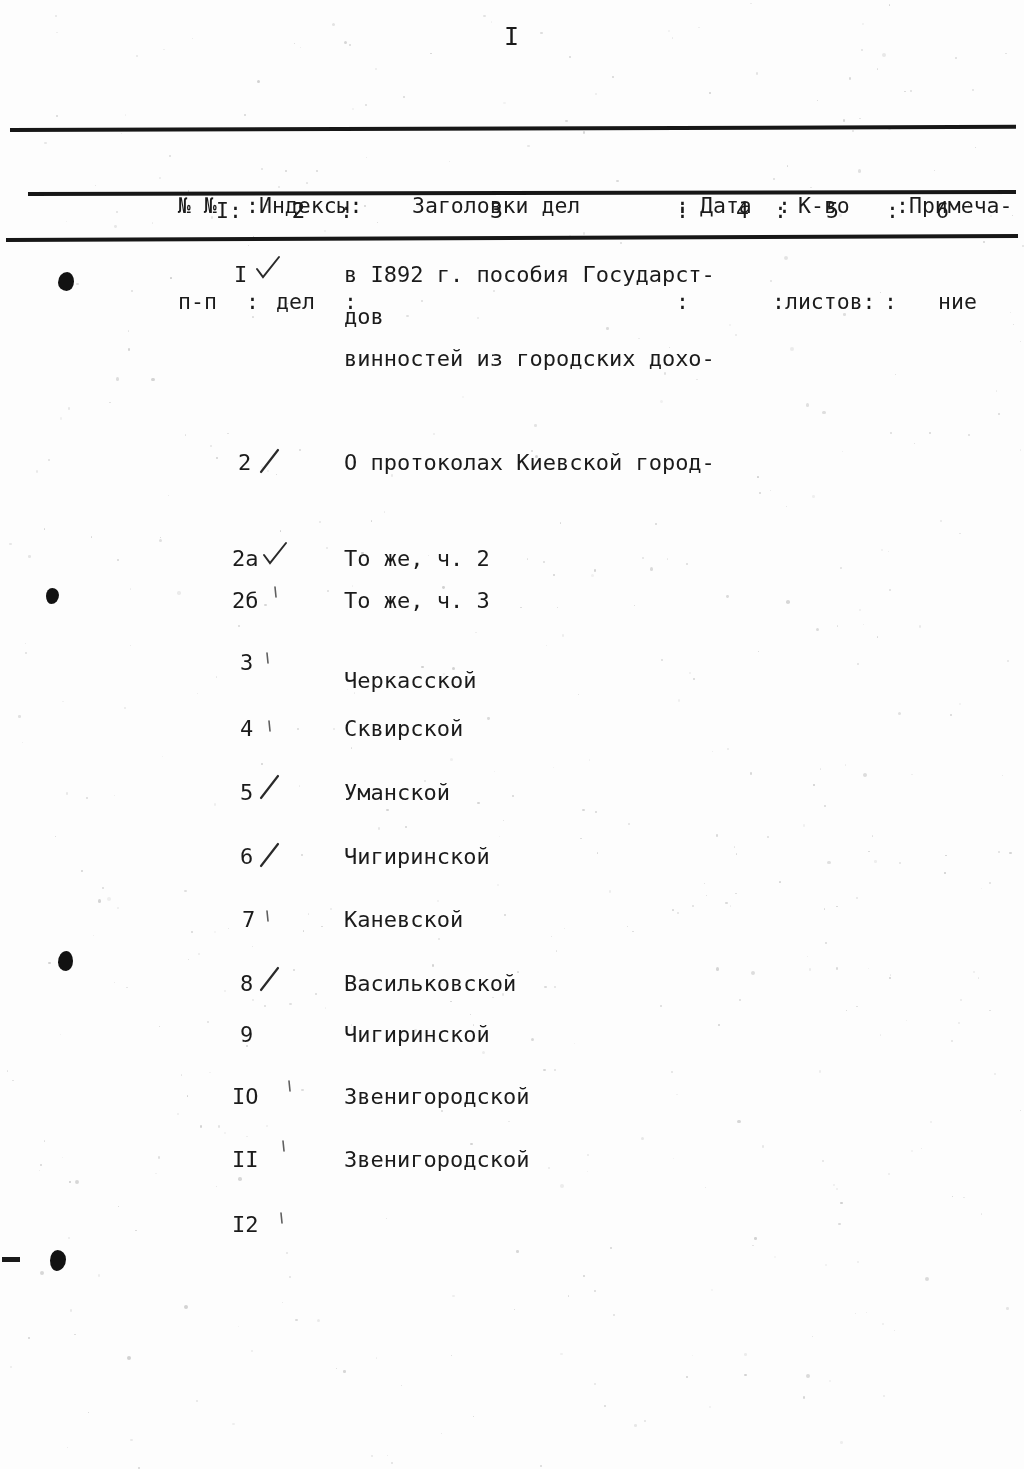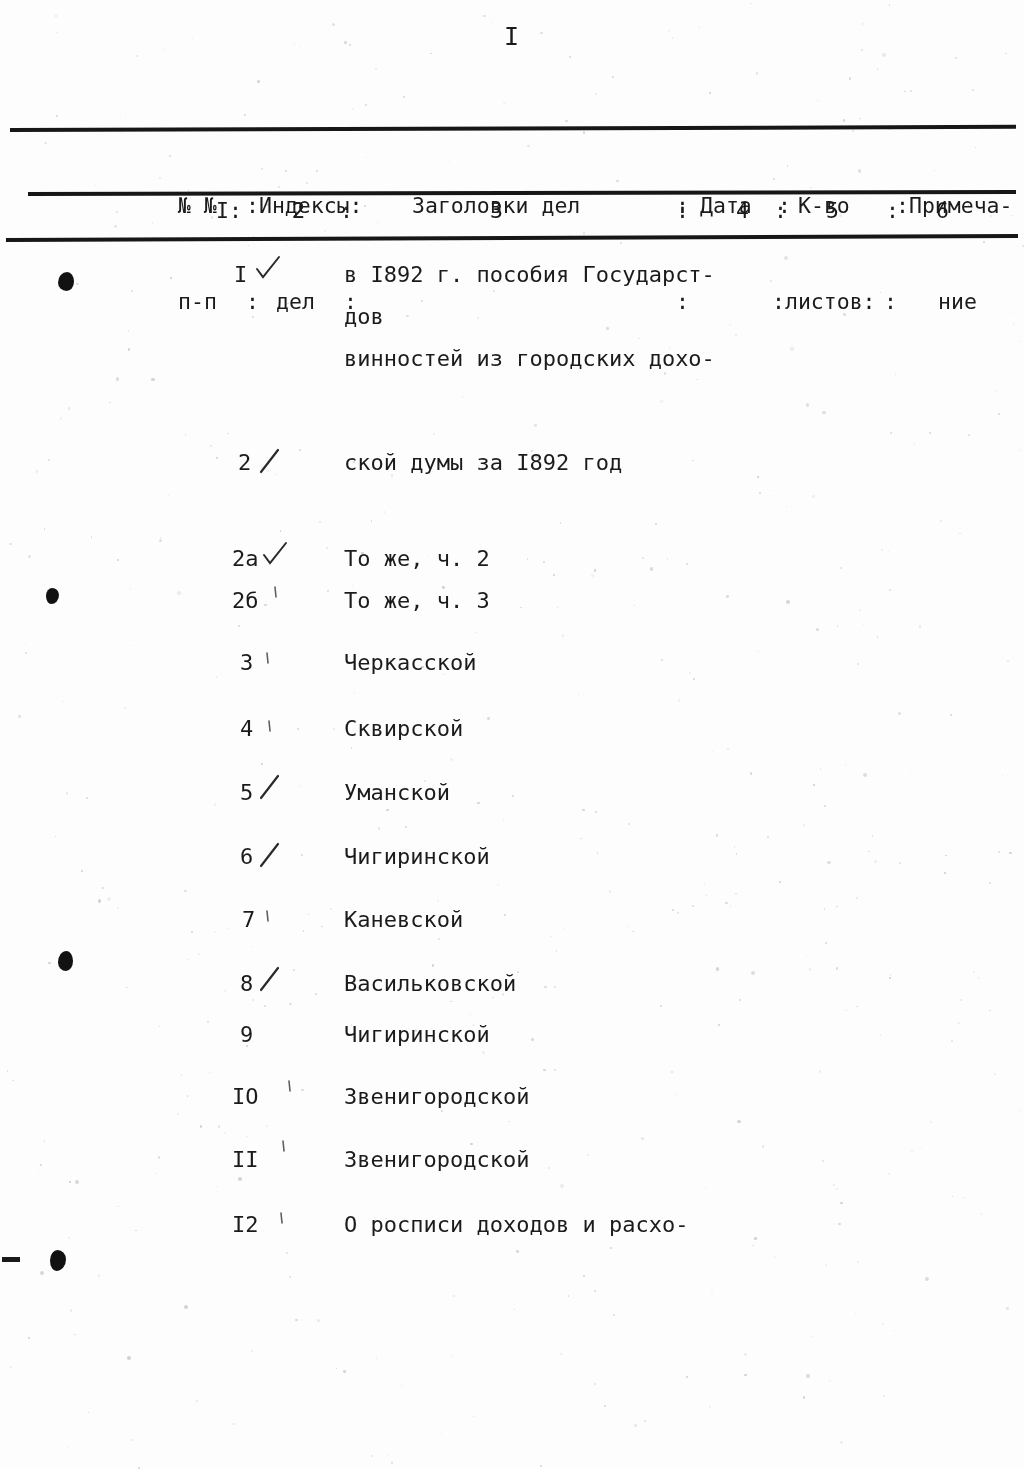--- a/index.html
+++ b/index.html
@@ -661,21 +661,21 @@
         </div>
         <div class="entry-title" style="top: 254px;"><span class="tline">в I892 г. пособия Государст-</span><span class="tline">дов</span><span class="tline">винностей из городских дохо-</span></div>
       </div>
       <div class="entry" style="top: 0px;">
         <div class="entry-number" style="left: 238px; top: 446px;">2</div>
         <div class="tick" style="left: 258px; top: 448px;">
           <svg width="24" height="26" viewBox="0 0 24 26">
             <path d="M3 24 L20 2" fill="none" stroke="currentColor" stroke-width="2.2" stroke-linecap="round"></path>
           </svg>
         </div>
-        <div class="entry-title" style="top: 442px;"><span class="tline">ской думы за I892 год</span></div>
+        <div class="entry-title" style="top: 442px;"><span class="tline">О протоколах Киевской город-</span></div>
       </div>
       <div class="entry" style="top: 0px;">
         <div class="entry-number" style="left: 232px; top: 542px;">2а</div>
         <div class="tick" style="left: 262px; top: 542px;">
           <svg width="26" height="26" viewBox="0 0 26 26">
             <path d="M2 13 L8 21 L24 1" fill="none" stroke="currentColor" stroke-width="2" stroke-linecap="round"></path>
           </svg>
         </div>
         <div class="entry-title" style="top: 538px;"><span class="tline">То же, ч. 2</span></div>
       </div>
@@ -688,21 +688,21 @@
         </div>
         <div class="entry-title" style="top: 580px;"><span class="tline">То же, ч. 3</span></div>
       </div>
       <div class="entry" style="top: 0px;">
         <div class="entry-number" style="left: 240px; top: 646px;">3</div>
         <div class="tick" style="left: 262px; top: 650px;">
           <svg width="12" height="18" viewBox="0 0 12 18">
             <path d="M5 3 L6 13" fill="none" stroke="currentColor" stroke-width="1.6" stroke-linecap="round" opacity="0.75"></path>
           </svg>
         </div>
-        <div class="entry-title" style="top: 642px;"><span class="tline">Черкасской</span></div>
+        <div class="entry-title" style="top: 660px;"><span class="tline">Черкасской</span></div>
       </div>
       <div class="entry" style="top: 0px;">
         <div class="entry-number" style="left: 240px; top: 712px;">4</div>
         <div class="tick" style="left: 264px; top: 718px;">
           <svg width="12" height="18" viewBox="0 0 12 18">
             <path d="M5 3 L6 13" fill="none" stroke="currentColor" stroke-width="1.6" stroke-linecap="round" opacity="0.75"></path>
           </svg>
         </div>
         <div class="entry-title" style="top: 708px;"><span class="tline">Сквирской</span></div>
       </div>
@@ -764,21 +764,21 @@
         </div>
         <div class="entry-title" style="top: 1139px;"><span class="tline">Звенигородской</span></div>
       </div>
       <div class="entry" style="top: 0px;">
         <div class="entry-number" style="left: 232px; top: 1208px;">I2</div>
         <div class="tick" style="left: 276px; top: 1210px;">
           <svg width="12" height="18" viewBox="0 0 12 18">
             <path d="M5 3 L6 13" fill="none" stroke="currentColor" stroke-width="1.6" stroke-linecap="round" opacity="0.75"></path>
           </svg>
         </div>
-        <div class="entry-title" style="top: 1204px;"><span class="tline">О росписи доходов и расхо-</span></div>
+        <div class="entry-title" style="top: 1204px;"></div>
       </div>
     </div>
 
   <div id="marginalia-layer">
       <div class="blot" style="left: 58px; top: 272px; width: 16px; height: 19px;"></div>
       <div class="blot b2" style="left: 46px; top: 588px; width: 13px; height: 16px;"></div>
       <div class="blot" style="left: 58px; top: 951px; width: 15px; height: 20px;"></div>
       <div class="blot b2" style="left: 50px; top: 1250px; width: 16px; height: 21px;"></div>
       <div style="position: absolute; left: 2px; top: 1257px; width: 18px; height: 5px; background: rgb(26, 26, 26);"></div>
     </div>

